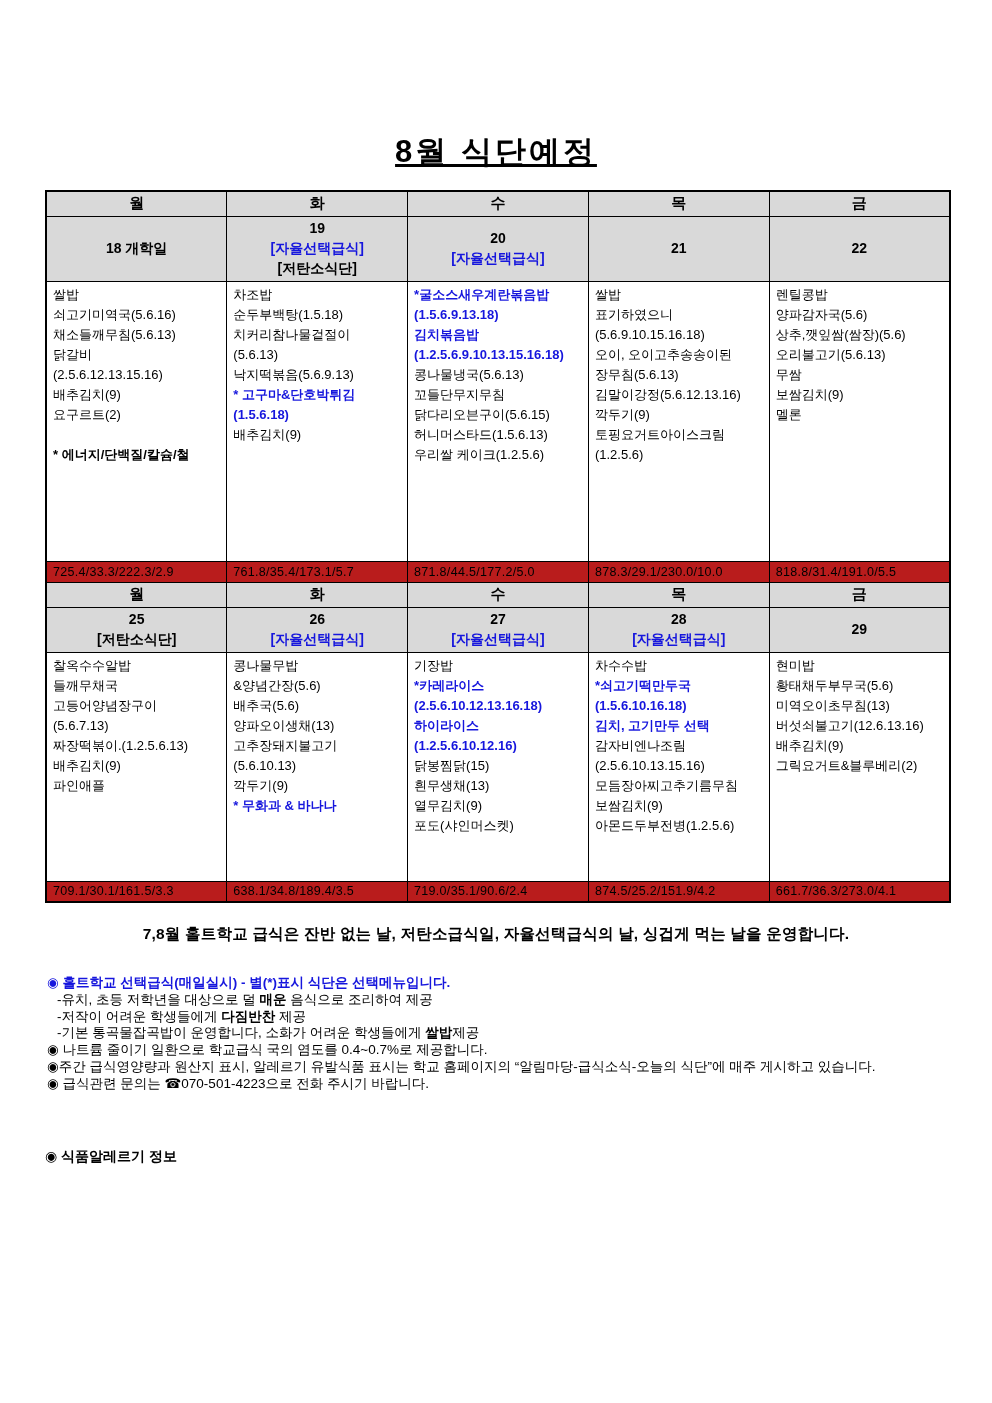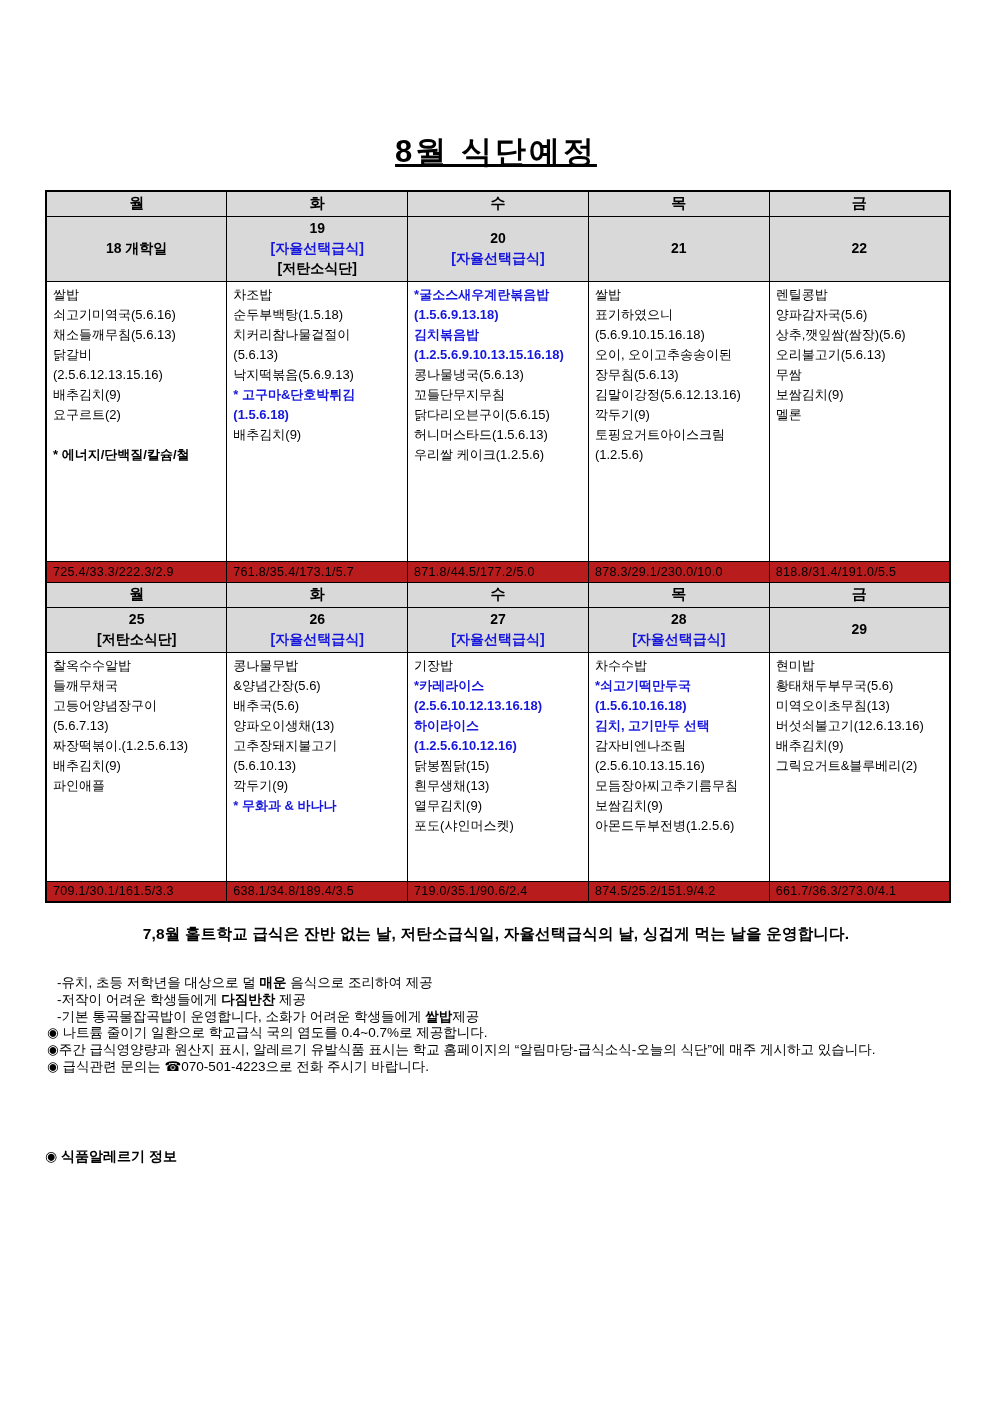--- a/index.html
+++ b/index.html
@@ -254,20 +254,21 @@
           <td>719.0/35.1/90.6/2.4</td>
           <td>874.5/25.2/151.9/4.2</td>
           <td>661.7/36.3/273.0/4.1</td>
         </tr>
       </tbody>
   </table>
 
   <div class="notice">7,8월 홀트학교 급식은 잔반 없는 날,  저탄소급식일, 자율선택급식의 날, 싱겁게 먹는 날을 운영합니다.</div>
 
   <div class="notes">
+      <div class="note-line"><span class="c-blue b">◉ 홀트학교 선택급식(매일실시) - 별(*)표시 식단은 선택메뉴입니다.</span></div>
       <div class="note-line indent"><span>-유치, 초등 저학년을 대상으로 덜 </span><span class="b">매운</span><span> 음식으로 조리하여 제공</span></div>
       <div class="note-line indent"><span>-저작이 어려운 학생들에게 </span><span class="b">다짐반찬</span><span> 제공</span></div>
       <div class="note-line indent"><span>-기본 통곡물잡곡밥이 운영합니다, 소화가 어려운 학생들에게 </span><span class="b">쌀밥</span><span>제공</span></div>
       <div class="note-line"><span>◉ 나트륨 줄이기 일환으로 학교급식 국의 염도를 0.4~0.7%로 제공합니다.</span></div>
       <div class="note-line"><span>◉주간 급식영양량과 원산지 표시, 알레르기 유발식품 표시는 학교 홈페이지의 “알림마당-급식소식-오늘의 식단”에 매주 게시하고 있습니다.</span></div>
       <div class="note-line"><span>◉ 급식관련 문의는 ☎070-501-4223으로 전화 주시기 바랍니다.</span></div>
     </div>
 
   <div class="allergy">
     <div class="allergy-title">◉ 식품알레르기 정보</div>

